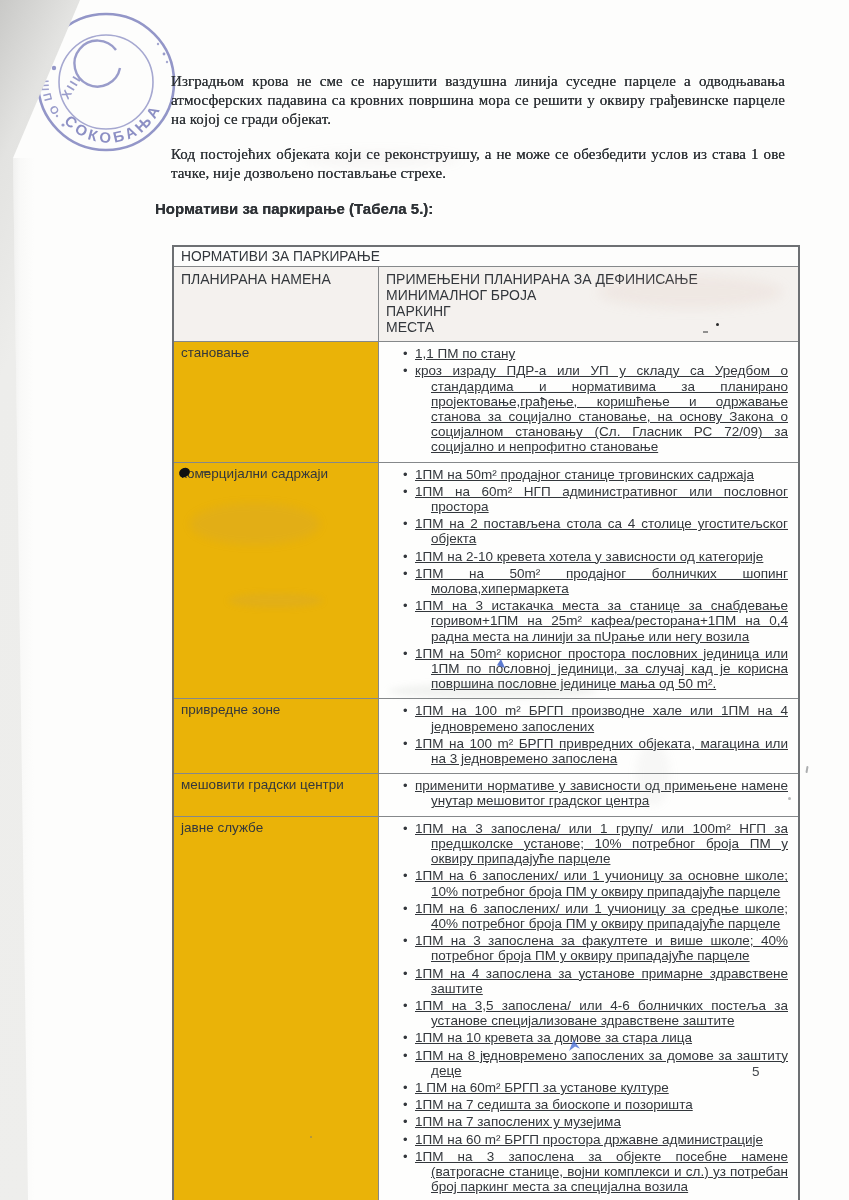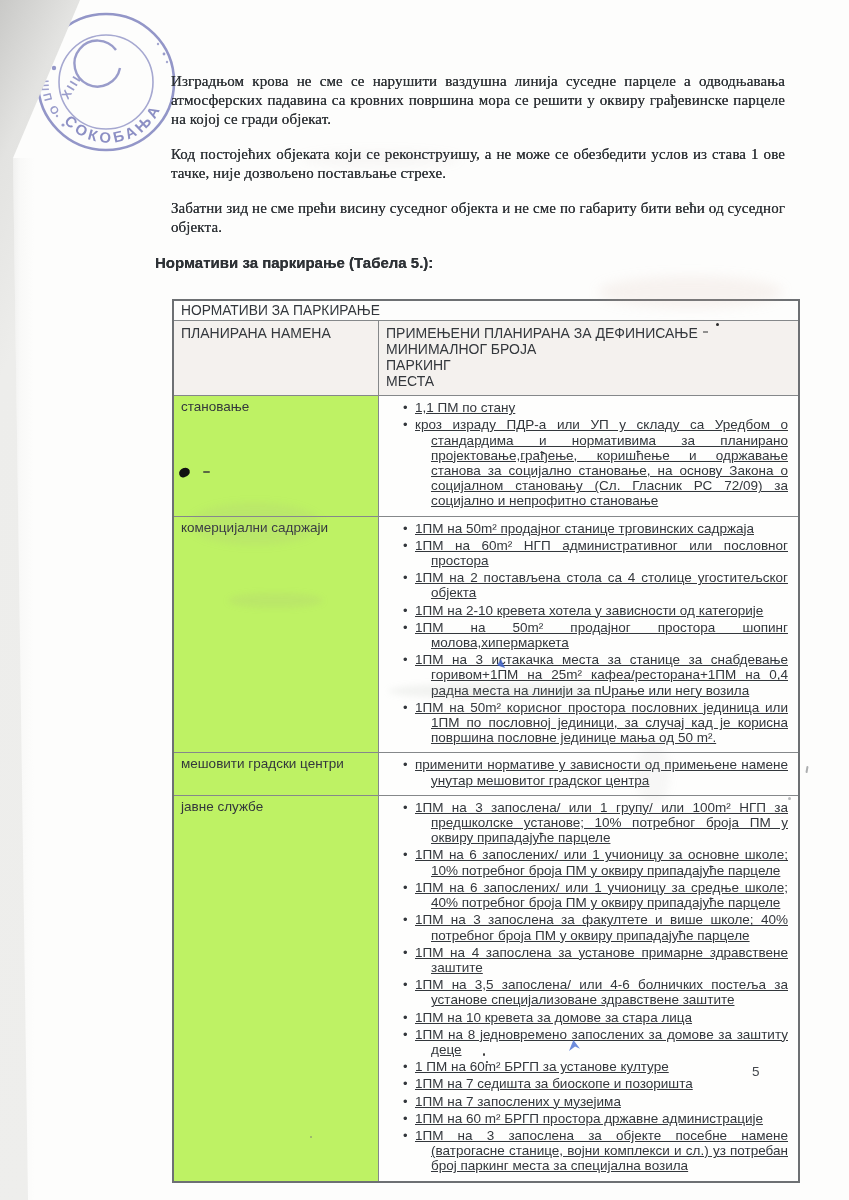--- a/index.html
+++ b/index.html
@@ -32,21 +32,21 @@
     text-shadow:0 0 .35px currentColor;letter-spacing:.1px;font-family:Liberation Serif, serif;}
   .section-heading{margin:14px 0 0 0;font-size:15px;line-height:19px;font-weight:bold;
     text-shadow:0 0 .3px currentColor;}
   
   table.norm{border-collapse:collapse;width:628px;margin:27px 0 0 17px;
     color:#33373c;font-size:13.5px;line-height:15.2px;}
   table.norm td{border:1px solid #85888a;vertical-align:top;}
   table.norm{border:2px solid #6d7073;}
   td.title-cell{padding:2px 7px;font-size:13.8px;border-radius:8px;}
   tr.header-row td{background:#f4f1ee;padding:4px 7px 6px 7px;font-size:14px;line-height:16px;}
-  td.c1{width:190px;padding:3px 7px;background:#bef264;}
+  td.c1{width:190px;padding:3px 7px;background:#eab308;}
   td.c2{padding:4px 10px 5px 18px;background:#fefefd;}
   .bullet{position:relative;padding-left:34px;text-indent:-16px;text-align:justify;
     margin:0 0 2px 0;text-decoration:underline;}
   .bullet::before{content:"•";position:absolute;left:6px;top:0;text-indent:0;font-size:13px;}
   
   .page-number{position:absolute;left:752px;top:1064px;font-size:13.5px;color:#44484d;}
   
   .art{position:absolute;pointer-events:none;}
   .ink-blot{left:179px;top:468px;width:11px;height:9px;background:#111;border-radius:55% 45% 60% 40%;transform:rotate(-15deg);}
   .ink-dash{left:203px;top:471px;width:7px;height:2px;background:#3a3a3a;opacity:.75;border-radius:1px;}
@@ -98,21 +98,20 @@
       <circle cx="151" cy="58" r="1.2" opacity=".7"></circle>
       <circle cx="38" cy="64" r="2.2" opacity=".85"></circle>
     </g>
   </svg>
   <div class="fold-line" style="left:78px;top:-2px;"></div>
 
   <div class="content">
     <div>
         <p class="para">Изградњом крова не сме се нарушити ваздушна линија суседне парцеле а одводњавања атмосферских падавина са кровних површина мора се решити у оквиру грађевинске парцеле на којој се гради објекат.</p>
         <p class="para">Код постојећих објеката који се реконструишу, а не може се обезбедити услов из става 1 ове тачке, није дозвољено постављање стрехе.</p>
-        <p class="para">Забатни зид не сме прећи висину суседног објекта и не сме по габариту бити већи од суседног објекта.</p>
       </div>
     <p class="section-heading">Нормативи за паркирање (Табела 5.):</p>
 
     <table class="norm">
       <thead>
         <tr>
           <td class="title-cell" colspan="2">НОРМАТИВИ ЗА ПАРКИРАЊЕ</td>
         </tr>
         <tr class="header-row">
           <td class="c1">ПЛАНИРАНА НАМЕНА</td>
@@ -131,23 +130,30 @@
               <div class="bullet">кроз израду ПДР-а или УП у складу са Уредбом о стандардима и нормативима за планирано пројектовање,грађење, коришћење и одржавање станова за социјално становање, на основу Закона о социјалном становању (Сл. Гласник РС 72/09) за социјално и непрофитно становање</div>
             </td>
           </tr>
           <tr>
             <td class="c1">комерцијални садржаји</td>
             <td class="c2">
               <div class="bullet">1ПМ на 50m² продајног станице трговинских садржаја</div>
               <div class="bullet">1ПМ на 60m² НГП административног или пословног простора</div>
               <div class="bullet">1ПМ на 2 постављена стола са 4 столице угоститељског објекта</div>
               <div class="bullet">1ПМ на 2-10 кревета хотела у зависности од категорије</div>
-              <div class="bullet">1ПМ на 50m² продајног простора шопинг молова,хипермаркета</div>
+              <div class="bullet">1ПМ на 50m² продајног болничких шопинг молова,хипермаркета</div>
               <div class="bullet">1ПМ на 3 истакачка места за станице за снабдевање горивом+1ПМ на 25m² кафеа/ресторана+1ПМ на 0,4 радна места на линији за пUрање или негу возила</div>
               <div class="bullet">1ПМ на 50m² корисног простора пословних јединица или 1ПМ по пословној јединици, за случај кад је корисна површина пословне јединице мања од 50 m².</div>
+            </td>
+          </tr>
+          <tr>
+            <td class="c1">привредне зоне</td>
+            <td class="c2">
+              <div class="bullet">1ПМ на 100 m² БРГП  производне хале или 1ПМ на 4 једновремено запослених</div>
+              <div class="bullet">1ПМ на 100 m² БРГП  привредних објеката, магацина или на 3 једновремено запослена</div>
             </td>
           </tr>
           <tr>
             <td class="c1">мешовити градски центри</td>
             <td class="c2">
               <div class="bullet">применити нормативе у зависности од примењене намене унутар мешовитог градског центра</div>
             </td>
           </tr>
           <tr>
             <td class="c1">јавне службе</td>

